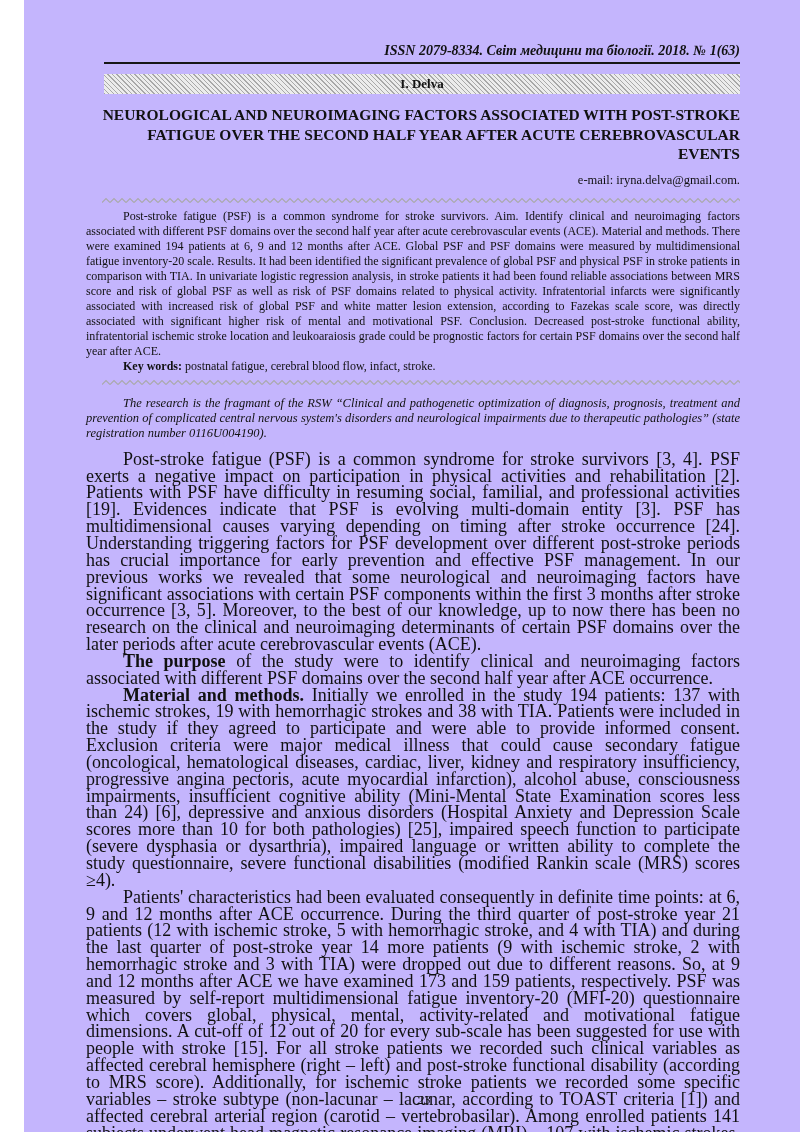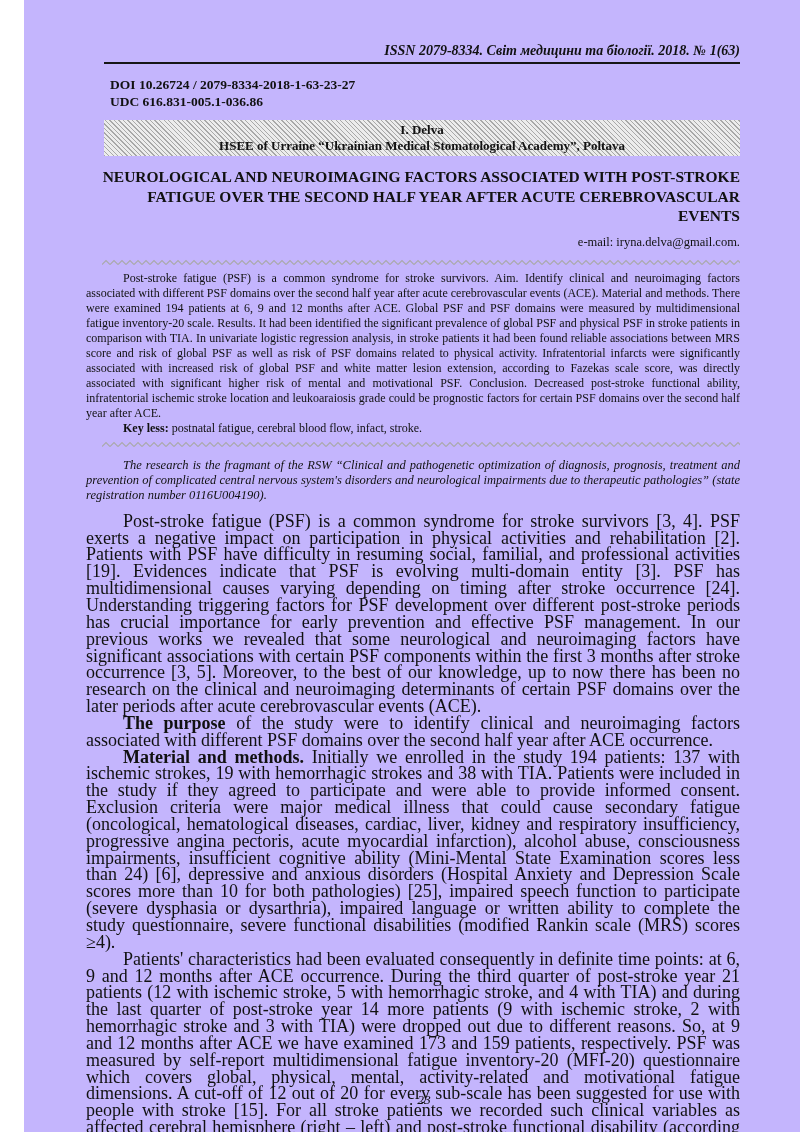--- a/index.html
+++ b/index.html
@@ -115,46 +115,41 @@
 </style>
 </head>
 <body>
 
 <div class="page">
   <div class="content">
 
     <p class="issn-line">ISSN 2079-8334. Світ медицини та біології. 2018. № 1(63)</p>
     <div class="header-rule"></div>
 
-    <div class="doi-udc">
-      <p>DOI 10.26724 / 2079-8334-2018-1-63-23-27</p>
-      <p>UDC 616.831-005.1-036.86</p>
-    </div>
 
     <div class="author-block">
       <p>I. Delva</p>
-      <p>HSEE of Urraine “Ukrainian Medical Stomatological Academy”, Poltava</p>
     </div>
 
     <h1 class="article-title">NEUROLOGICAL AND NEUROIMAGING FACTORS ASSOCIATED WITH POST-STROKE FATIGUE OVER THE SECOND HALF YEAR AFTER ACUTE CEREBROVASCULAR EVENTS</h1>
 
     <p class="email-line">e-mail: iryna.delva@gmail.com.</p>
 
     <svg class="zigzag zz-top" xmlns="http://www.w3.org/2000/svg">
       <defs>
         <pattern id="zz1" width="8" height="7" patternUnits="userSpaceOnUse">
           <path d="M0 5.5 L4 1.5 L8 5.5" fill="none" stroke="#a9a9a9" stroke-width="1.1"></path>
         </pattern>
       </defs>
       <rect width="100%" height="7" fill="url(#zz1)"></rect>
     </svg>
 
     <div class="abstract">
       <p>Post-stroke fatigue (PSF) is a common syndrome for stroke survivors. Aim. Identify clinical and neuroimaging factors associated with different PSF domains over the second half year after acute cerebrovascular events (ACE). Material and methods. There were examined 194 patients at 6, 9 and 12 months after ACE. Global PSF and PSF domains were measured by multidimensional fatigue inventory-20 scale. Results. It had been identified the significant prevalence of global PSF and physical PSF in stroke patients in comparison with TIA. In univariate logistic regression analysis, in stroke patients it had been found reliable associations between MRS score and risk of global PSF as well as risk of PSF domains related to physical activity. Infratentorial infarcts were significantly associated with increased risk of global PSF and white matter lesion extension, according to Fazekas scale score, was directly associated with significant higher risk of mental and motivational PSF. Conclusion. Decreased post-stroke functional ability, infratentorial ischemic stroke location and leukoaraiosis grade could be prognostic factors for certain PSF domains over the second half year after ACE.</p>
-      <p><span class="kw-label">Key less:</span><span> postnatal fatigue, cerebral blood flow, infact, stroke.</span></p>
+      <p><span class="kw-label">Key words:</span><span> postnatal fatigue, cerebral blood flow, infact, stroke.</span></p>
     </div>
 
     <svg class="zigzag zz-bottom" xmlns="http://www.w3.org/2000/svg">
       <defs>
         <pattern id="zz2" width="8" height="7" patternUnits="userSpaceOnUse">
           <path d="M0 5.5 L4 1.5 L8 5.5" fill="none" stroke="#a9a9a9" stroke-width="1.1"></path>
         </pattern>
       </defs>
       <rect width="100%" height="7" fill="url(#zz2)"></rect>
     </svg>

